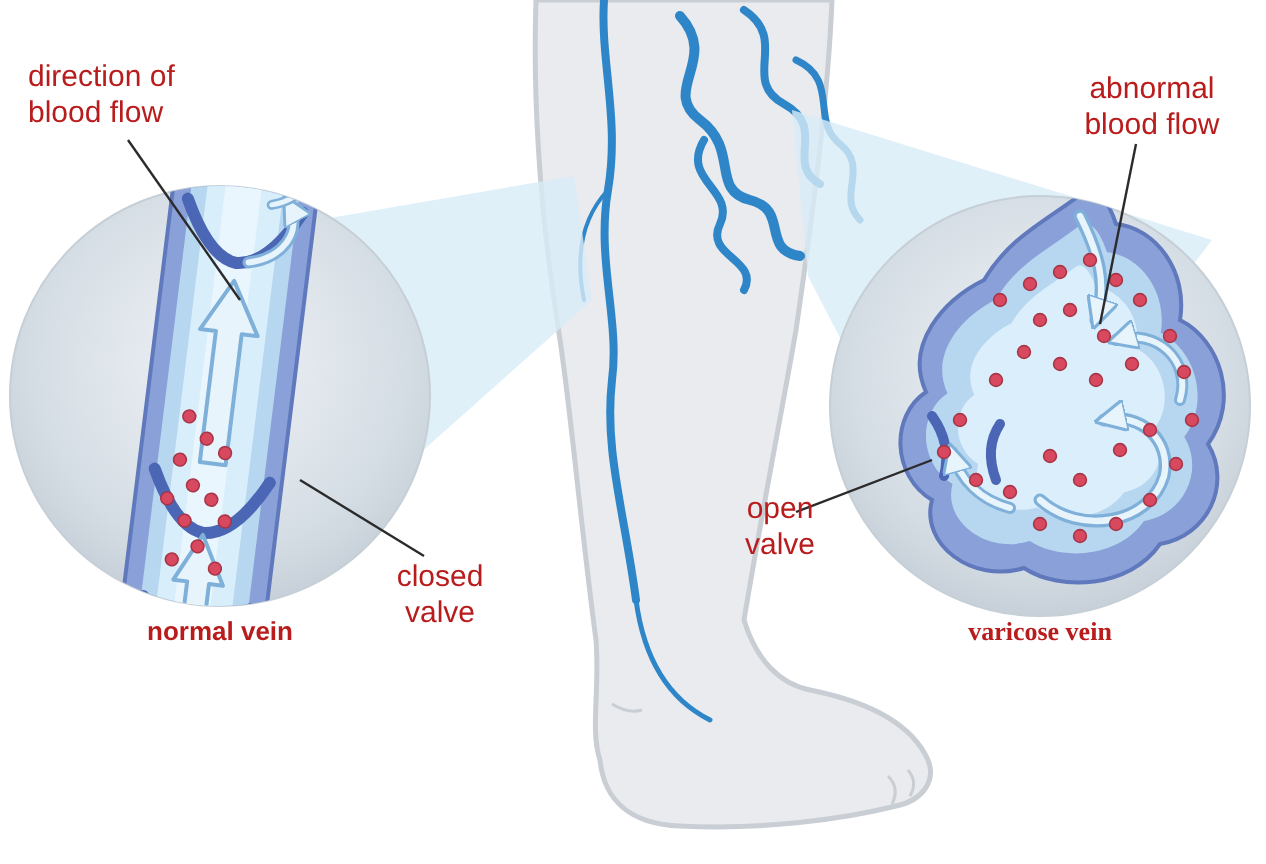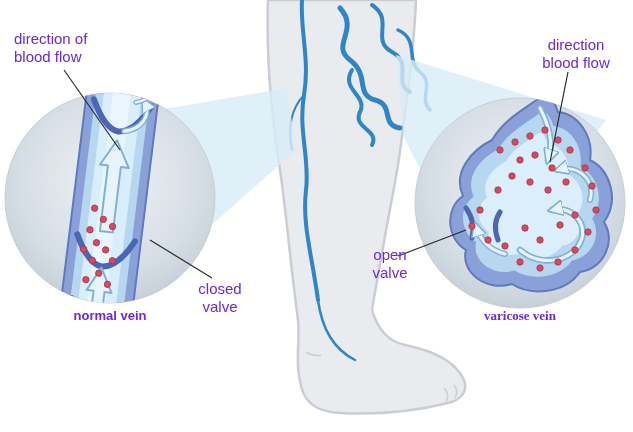--- a/index.html
+++ b/index.html
@@ -6,21 +6,21 @@
   .stage{
     position:relative;
     width:633px;height:432px;
     background:#ffffff;
     overflow:hidden;
     font-family:"Liberation Sans", sans-serif;
   }
   .stage svg{position:absolute;left:0;top:0;}
   .label{
     position:absolute;
-    color:#6d28d9;
+    color:#b91c1c;
     font-size:15px;
     line-height:1.22;
   }
   .label.center{text-align:center;}
   .label.bold{font-weight:bold;font-size:13px;}
   .label span{display:block;}
 </style>
 </head>
 <body>
 
@@ -206,21 +206,21 @@
   <div class="label center" style="left:188px; top:280px; width:64px;">
     <span>closed</span>
     <span>valve</span>
   </div>
 
   <div class="label center bold" style="left:35px; top:308px; width:150px;">
     <span>normal vein</span>
   </div>
 
   <div class="label center" style="left:524px; top:36px; width:104px;">
-    <span>direction</span>
+    <span>abnormal</span>
     <span>blood flow</span>
   </div>
 
   <div class="label center" style="left:358px; top:246px; width:64px;">
     <span>open</span>
     <span>valve</span>
   </div>
 
   <div class="label center bold" style="left:444px; top:308px; width:152px;font-family:Liberation Serif, serif;">
     <span>varicose vein</span>

